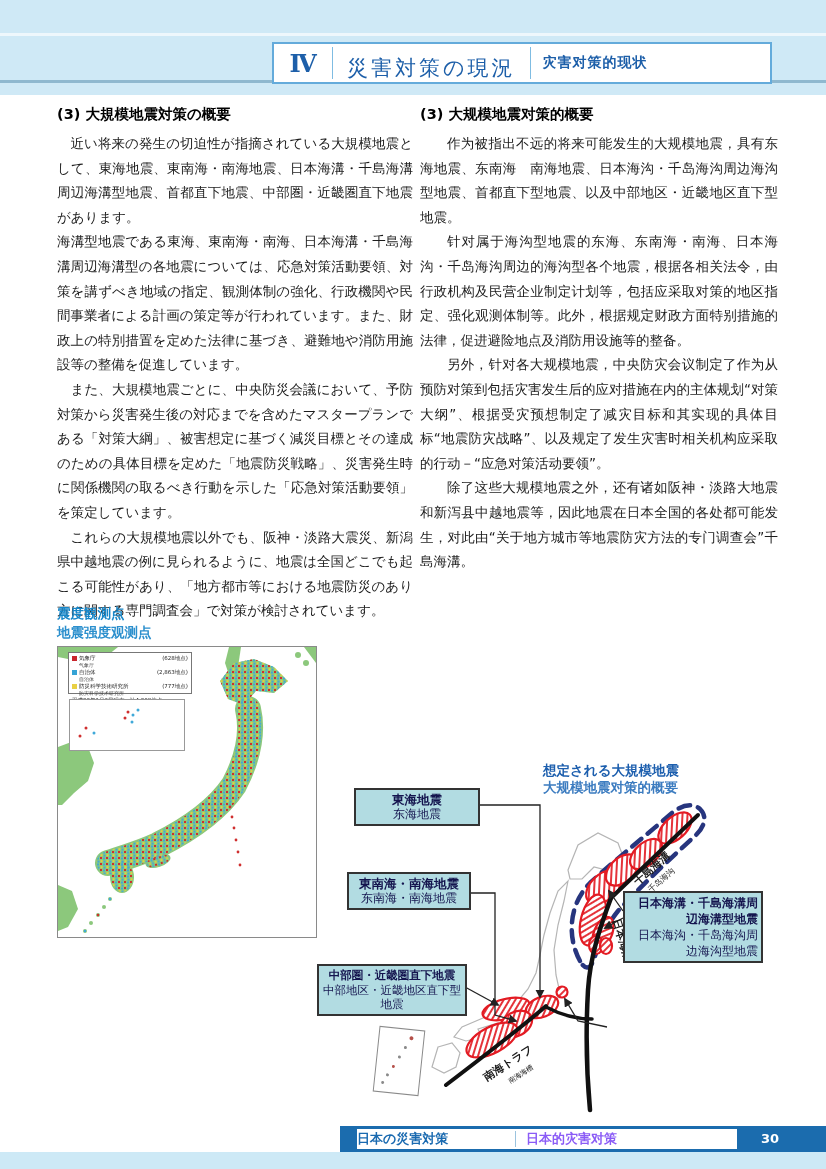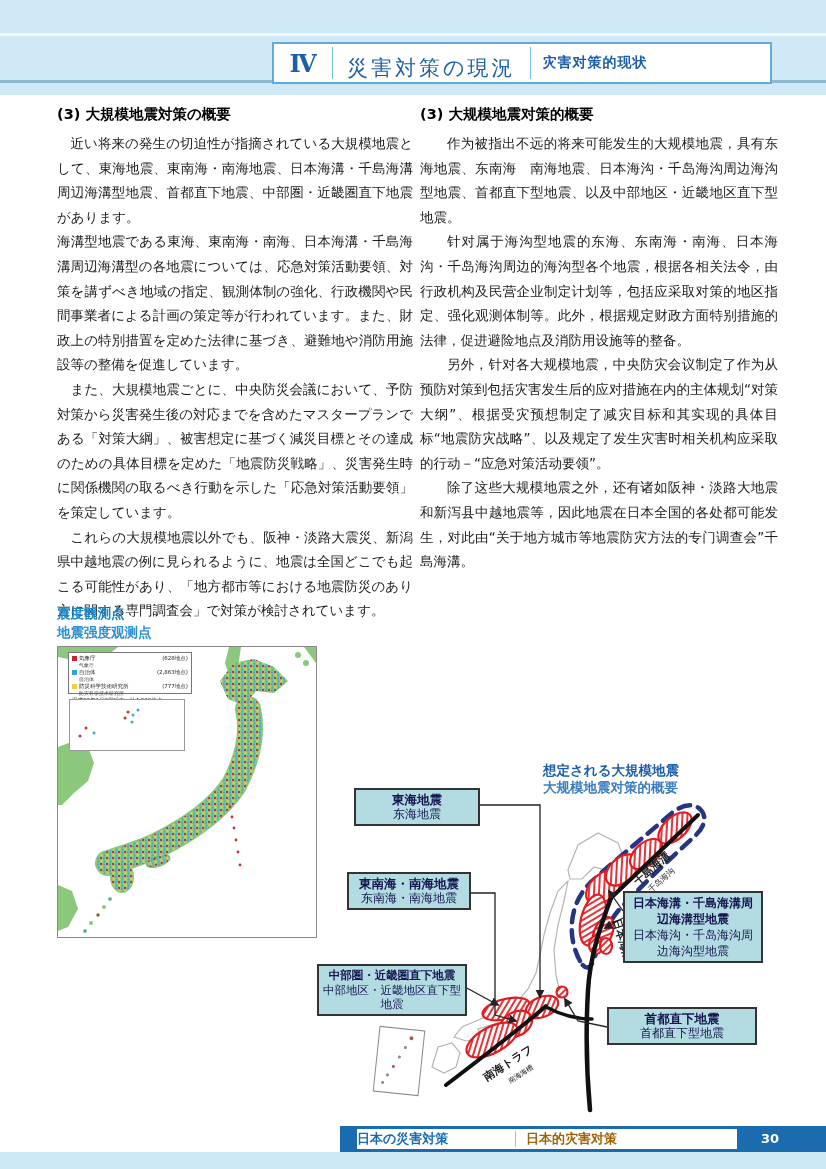--- a/index.html
+++ b/index.html
@@ -45,31 +45,31 @@
   .qdsvg{position:absolute;left:418px;top:775px;width:402px;height:345px;}
   .qbox{position:absolute;background:#b2dce2;border:2px solid #333;text-align:center;
         padding:2px 3px;box-sizing:border-box;line-height:15px;color:#14144e;}
   .qbox .ja{font-size:12.5px;font-weight:bold;display:block;}
   .qbox .zh{font-size:12px;display:block;}
   .b-tokai{left:354px;top:788px;width:126px;}
   .b-tonankai{left:347px;top:872px;width:124px;}
   .b-chubu{left:317px;top:964px;width:150px;line-height:14.5px;}
   .b-chubu .ja,.b-chubu .zh{font-size:11.5px;}
   .b-trench{left:623px;top:891px;width:140px;line-height:16px;}
-  .b-trench .ja,.b-trench .zh{font-size:12px;}
+  .b-trench .ja,.b-trench .zh{font-size:12px;text-align:right;}
   .b-shuto{left:607px;top:1007px;width:150px;}
   .isl-inset{position:absolute;left:376px;top:1028px;width:44px;height:64px;border:1.5px solid #8a8a8a;
              background:#fff;transform:rotate(6deg);}
   
   .foot-band{position:absolute;left:340px;top:1126px;width:486px;height:26px;background:#1b6cae;}
   .foot-box{position:absolute;left:357px;top:1129px;width:380px;height:20px;background:#fff;
             display:flex;align-items:center;}
   .foot-ja{width:148px;text-align:left;font-size:13px;font-weight:bold;color:#1a6ab0;padding-right:10px;}
   .foot-div{width:1px;height:16px;background:#9bc3de;}
-  .foot-zh{font-size:13px;font-weight:bold;color:#a16207;padding-left:10px;}
+  .foot-zh{font-size:13px;font-weight:bold;color:#8b5cf6;padding-left:10px;}
   .foot-pg{position:absolute;left:740px;top:1128px;width:60px;height:22px;color:#fff;
            font-size:13px;font-weight:bold;text-align:center;line-height:22px;}
   .band-bot{position:absolute;left:0;top:1152px;width:826px;height:17px;background:#cde9f6;}
 </style>
 </head>
 <body>
 
 <div class="page">
 
   <div class="band-top"></div>
@@ -272,24 +272,20 @@
     <span class="zh">东南海・南海地震</span>
   </div>
   <div class="qbox b-chubu">
     <span class="ja">中部圏・近畿圏直下地震</span>
     <span class="zh">中部地区・近畿地区直下型地震</span>
   </div>
   <div class="qbox b-trench">
     <span class="ja">日本海溝・千島海溝周辺海溝型地震</span>
     <span class="zh">日本海沟・千岛海沟周边海沟型地震</span>
   </div>
-  <div class="qbox b-shuto">
-    <span class="ja">首都直下地震</span>
-    <span class="zh">首都直下型地震</span>
-  </div>
 
   <div class="isl-inset">
     <svg width="41" height="61" viewBox="0 0 41 61">
       <circle cx="32" cy="8" r="2" fill="#b5514a"></circle>
         <circle cx="27" cy="18" r="1.5" fill="#8a8a8a"></circle>
       <circle cx="22" cy="28" r="1.5" fill="#8a8a8a"></circle>
         <circle cx="17" cy="38" r="1.5" fill="#b5514a"></circle>
       <circle cx="12" cy="47" r="1.5" fill="#8a8a8a"></circle>
         <circle cx="8" cy="55" r="1.5" fill="#8a8a8a"></circle>
     </svg>

